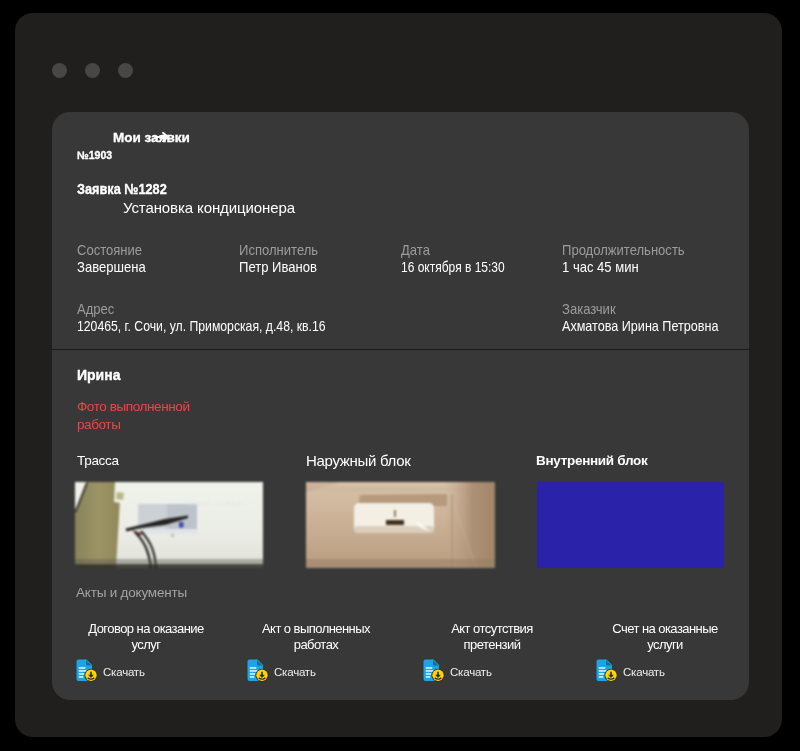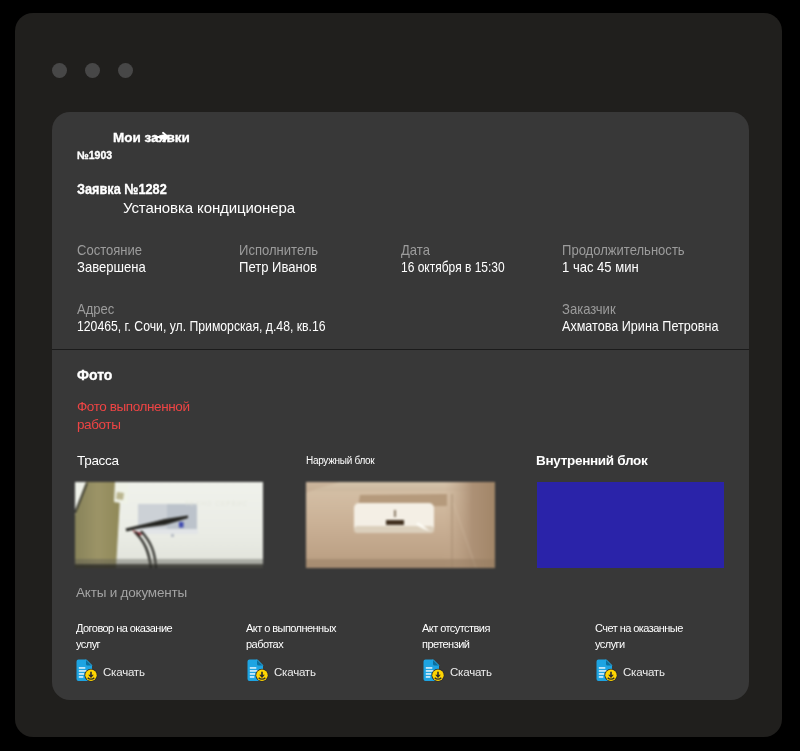--- a/index.html
+++ b/index.html
@@ -6,21 +6,21 @@
 .abs{position:absolute;}
 .window{left:15px;top:13px;width:767px;height:724px;background:#201f1d;border-radius:18px;}
 .dot{top:63px;width:15px;height:15px;border-radius:50%;background:#474747;}
 .card{left:52px;top:112px;width:697px;height:588px;background:#383838;border-radius:18px;}
 .t{position:absolute;white-space:nowrap;color:#fff;}
 .gray{color:#ef4444;}
 .b{font-weight:bold;-webkit-text-stroke:0.35px currentColor;}
 .lbl{font-size:15px;line-height:15px;color:#9c9c9c;transform:scaleX(0.87);transform-origin:0 0;}
 .val{font-size:15px;line-height:15px;transform:scaleX(0.87);transform-origin:0 0;}
 .sep{left:52px;top:349px;width:697px;height:1px;background:#1b1b1b;}
-.doct{font-size:11px;line-height:15.5px;letter-spacing:-0.55px;white-space:normal;width:140px;}
+.doct{font-size:13px;line-height:15.5px;letter-spacing:-0.55px;white-space:normal;width:140px;text-align:center;}
 .dl{font-size:11.5px;line-height:12px;letter-spacing:-0.2px;color:#ededed;}
 </style></head>
 <body>
 <div class="abs window"></div>
 <div class="abs dot" style="left:52px"></div>
 <div class="abs dot" style="left:85px"></div>
 <div class="abs dot" style="left:118px"></div>
 <div class="abs card"></div>
 
 <div class="t b" style="left:77px;top:130.5px;font-size:13.5px;line-height:14px;margin-left:36px;">Мои заявки</div>
@@ -41,25 +41,25 @@
 <div class="t lbl" style="left:562px;top:241.8px;">Продолжительность</div>
 <div class="t val" style="left:562px;top:258.5px;">1 час 45 мин</div>
 
 <div class="t lbl" style="left:77px;top:301px;">Адрес</div>
 <div class="t val" style="left:77px;top:318px;transform:scaleX(0.815);">120465, г. Сочи, ул. Приморская, д.48, кв.16</div>
 <div class="t lbl" style="left:562px;top:301px;">Заказчик</div>
 <div class="t val" style="left:562px;top:318px;transform:scaleX(0.84);">Ахматова Ирина Петровна</div>
 
 <div class="abs sep"></div>
 
-<div class="t b" style="left:77px;top:367.5px;font-size:14px;line-height:15px;">Фото</div>
+<div class="t b" style="left:77px;top:367.5px;font-size:14px;line-height:15px;">Ирина</div>
 <div class="t gray" style="left:77px;top:398px;font-size:13.5px;line-height:18px;letter-spacing:-0.4px;white-space:normal;width:150px;">Фото выполненной работы</div>
 
 <div class="t" style="left:77px;top:454px;font-size:13.5px;line-height:14px;letter-spacing:-0.3px;">Трасса</div>
-<div class="t" style="left:306px;top:454px;font-size:10px;line-height:14px;letter-spacing:-0.3px;">Наружный блок</div>
+<div class="t" style="left:306px;top:454px;font-size:15px;line-height:14px;letter-spacing:-0.3px;">Наружный блок</div>
 <div class="t" style="left:536px;top:454px;font-size:13.5px;line-height:14px;letter-spacing:-0.3px;font-weight:bold;">Внутренний блок</div>
 
 <svg class="abs" style="left:75px;top:482px;filter:blur(1px);" width="188" height="86" viewBox="0 0 188 86">
 <defs>
 <linearGradient id="wall1" x1="0" y1="0" x2="0" y2="1">
 <stop offset="0" stop-color="#f0f2ec"></stop>
         <stop offset="0.6" stop-color="#eaece5"></stop>
         <stop offset="1" stop-color="#e0e2da"></stop>
 </linearGradient>
 <linearGradient id="olive" x1="0" y1="0" x2="1" y2="0">

